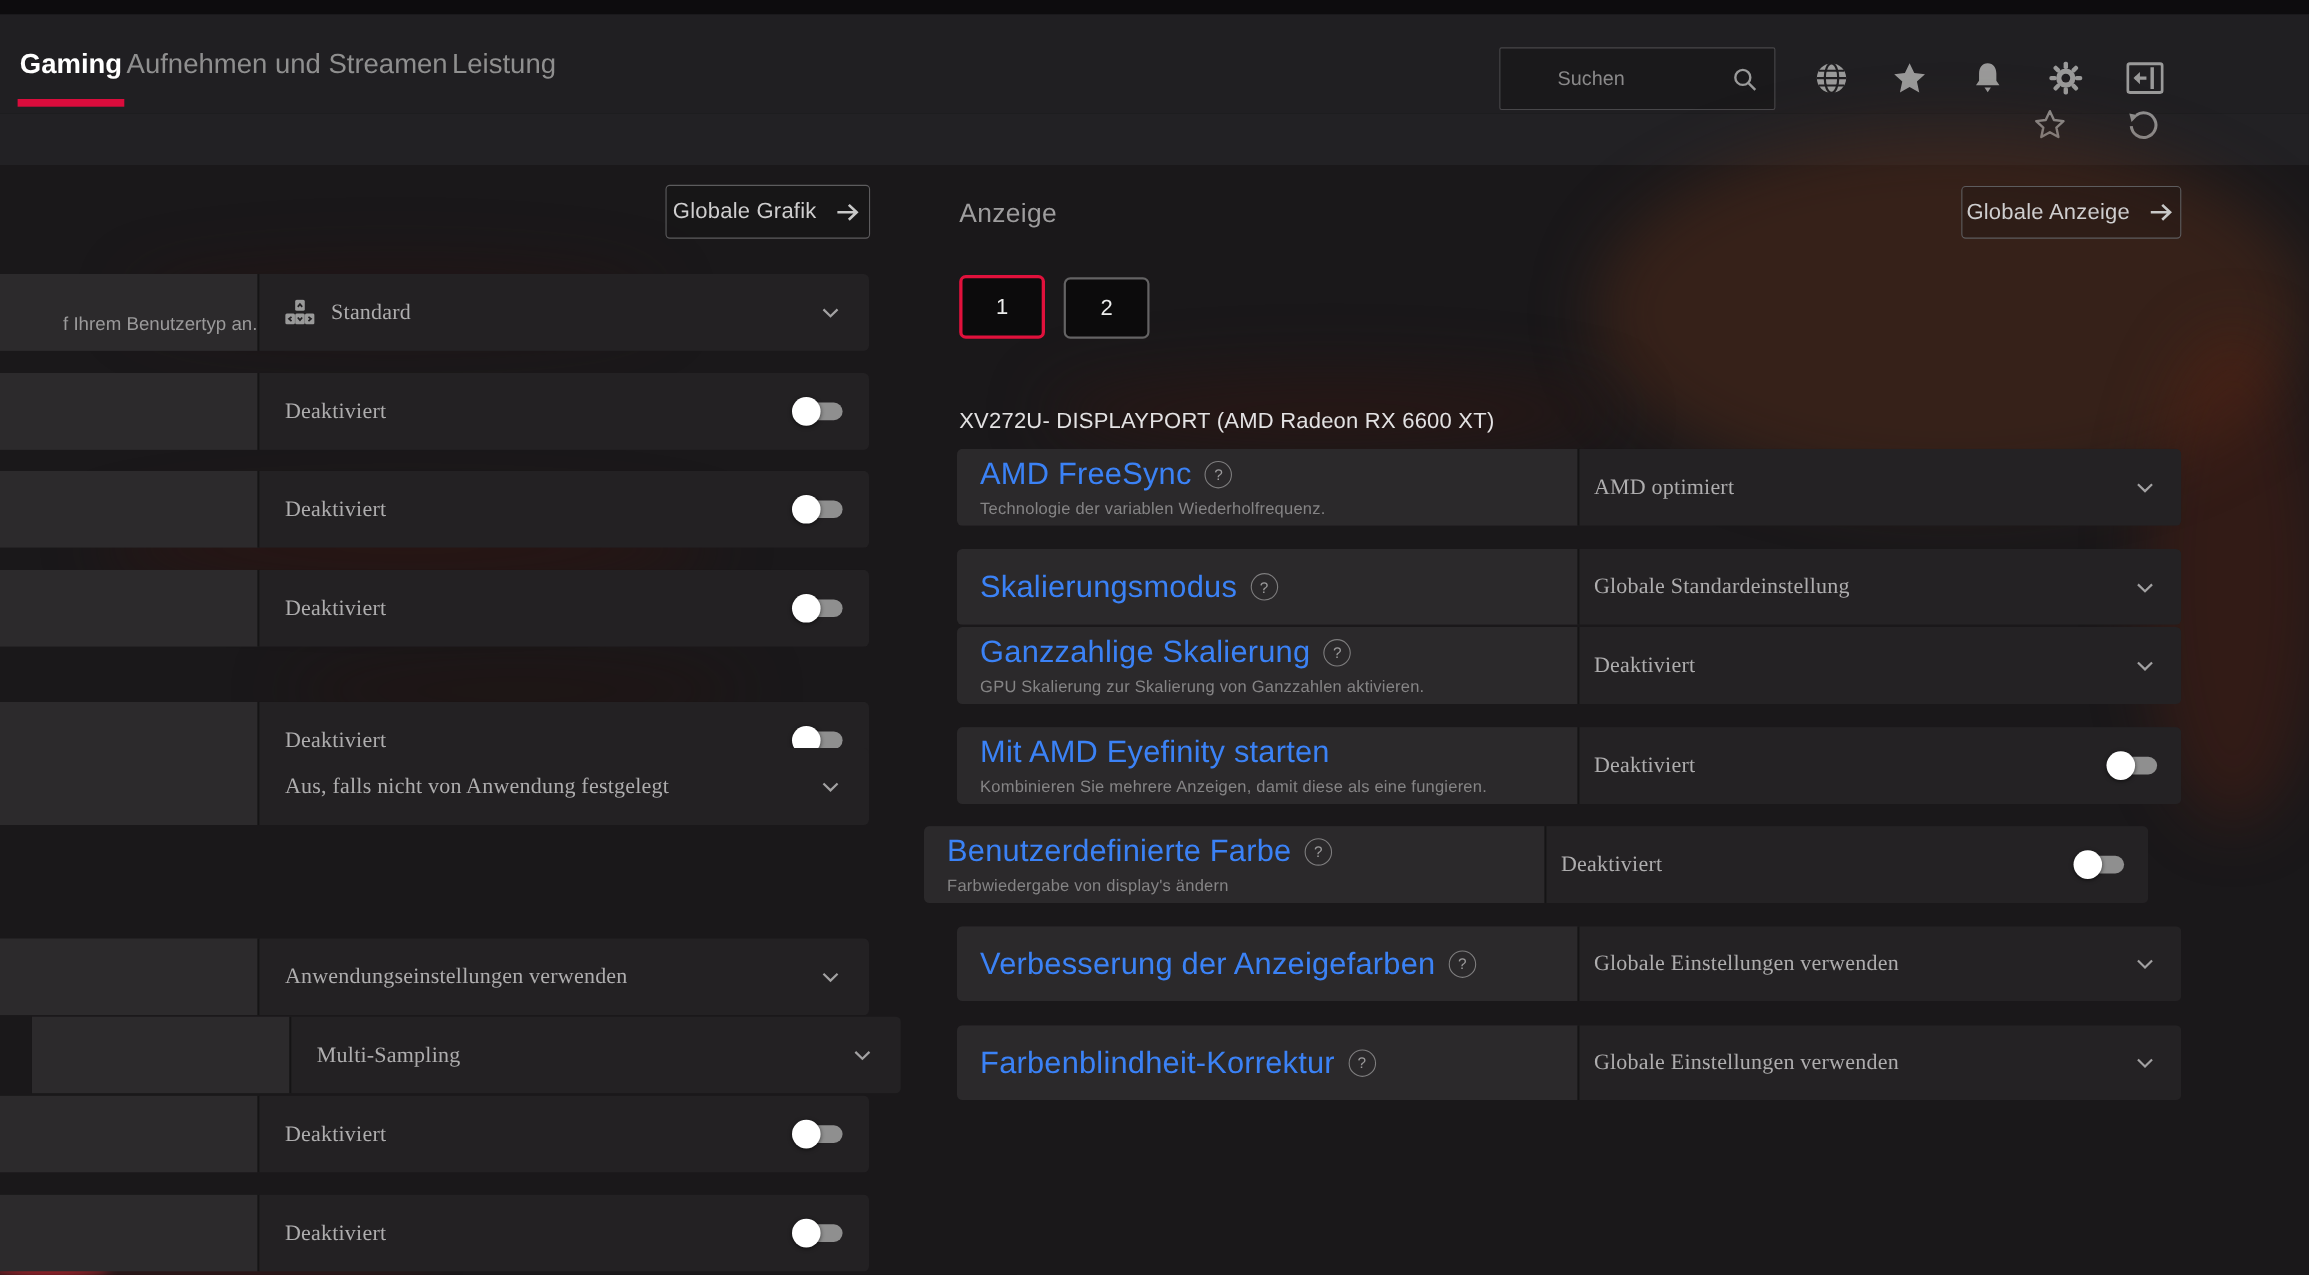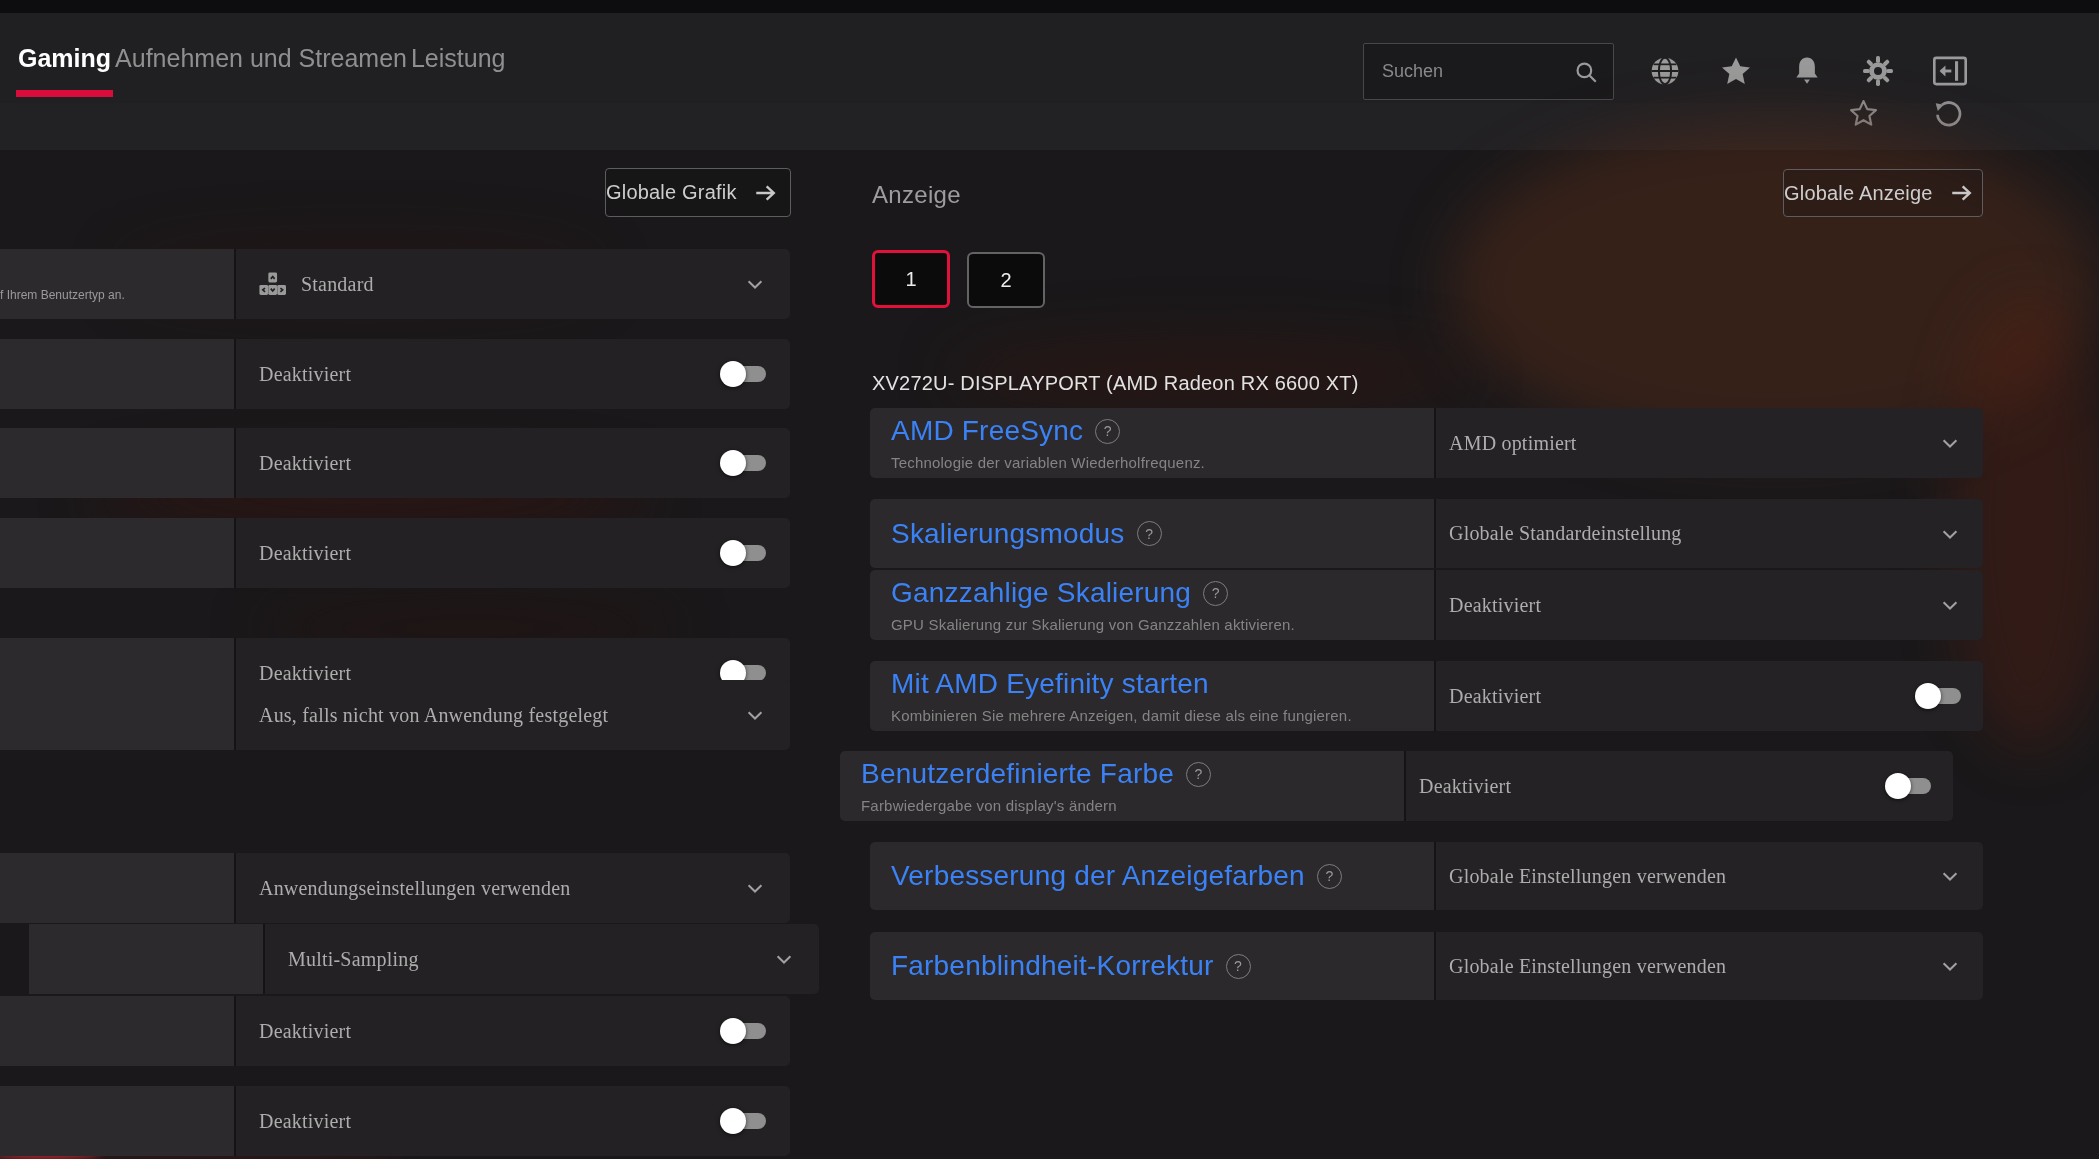--- a/index.html
+++ b/index.html
@@ -9,32 +9,32 @@
 
   
   .top-strip{position:absolute;left:0;top:0;width:100%;height:13px;background:#0d0c0e;}
   .nav{position:absolute;left:0;top:13px;width:100%;height:90px;background:#201f22;}
   .tabs{position:absolute;left:16px;top:0;height:90px;display:flex;}
   .tab{position:relative;font-size:25px;color:#8f8f8f;height:90px;display:flex;align-items:center;padding:0 2px;cursor:default;}
   .tab.active{color:#ffffff;font-weight:bold;}
   .tab.active::after{content:"";position:absolute;left:0;right:0;bottom:6px;height:7px;background:#da0c3c;}
   .search{position:absolute;left:1363px;top:30px;width:251px;height:57px;border:1px solid #48474a;
           background:#1a191b;border-radius:2px;box-sizing:border-box;display:flex;align-items:center;padding:0 14px 0 18px;}
-  .search .ph{flex:1;font-size:18px;color:#8a898a;}
+  .search .ph{flex:1;font-size:18px;color:#8a898a;margin-left:34px;}
   .nav-icons{position:absolute;left:1649px;top:13px;height:90px;display:flex;align-items:center;gap:39px;}
   .nav-icons .ic{display:flex;align-items:center;justify-content:center;}
   .toolbar{position:absolute;left:0;top:103px;width:100%;height:47px;background:#222124;}
   .tb-ic{position:absolute;display:flex;}
 
   
   .content{position:absolute;left:0;top:150px;width:100%;height:1009px;background:#1a181a;}
   .blob{position:absolute;border-radius:50%;filter:blur(28px);}
 
   
-  .ghost-btn{position:absolute;display:flex;align-items:center;justify-content:flex-start;gap:16px;
+  .ghost-btn{position:absolute;display:flex;align-items:center;justify-content:center;gap:16px;
              border:1px solid #5d5c5e;border-radius:4px;background:rgba(16,14,16,.20);
              color:#cfcecf;font-size:20px;box-sizing:border-box;letter-spacing:.2px;}
   .panel-title{position:absolute;font-size:24px;color:#9e9d9e;letter-spacing:.3px;}
   .disp-btn{position:absolute;display:flex;align-items:center;justify-content:center;background:#0c0b0c;
             color:#ededed;font-size:20px;border-radius:6px;box-sizing:border-box;}
   .disp-btn.selected{border:3px solid #e1113c;}
   .disp-btn.unselected{border:2px solid #646364;}
   .display-name{position:absolute;font-size:20px;color:#e3e2e3;letter-spacing:.2px;}
 
   
@@ -43,21 +43,21 @@
   .row.right{border-radius:5px;}
   .cell-label{background:#2b292b;display:flex;flex-direction:column;justify-content:center;box-sizing:border-box;flex:none;}
   .row.left  .cell-label{width:236px;background:#2c2a2c;border-right:2px solid #151415;padding-left:0;}
   .row.right .cell-label{width:566px;border-right:2px solid #151415;padding-left:21px;gap:7px;}
   .cell-value{flex:1;background:#242224;display:flex;align-items:center;box-sizing:border-box;padding:0 22px 0 13px;font-family:Liberation Serif, serif;}
   .row.left .cell-value{background:#232123;padding:0 24px 0 23px;}
   .value-text{flex:1;font-size:20px;color:#aeadae;letter-spacing:.2px;}
   .label-line{display:flex;align-items:center;gap:12px;}
   .row-label{font-size:28px;color:#3b82f6;letter-spacing:.2px;}
   .row-sub{font-size:15px;color:#858485;letter-spacing:.2px;}
-  .frag{font-size:12px;color:#9b9a9b;margin-top:22px;}
+  .frag{font-size:17px;color:#9b9a9b;margin-top:22px;text-align:right;}
   .help{flex:none;width:25px;height:25px;border:1.5px solid #7e7d7e;border-radius:50%;display:inline-flex;
         align-items:center;justify-content:center;font-size:14px;color:#9a999a;box-sizing:border-box;}
   .chev{flex:none;display:flex;}
   .pre-icon{flex:none;display:flex;margin-right:15px;}
   .toggle{position:relative;width:46px;height:26px;flex:none;}
   .toggle .track{position:absolute;left:2px;right:0;top:5px;height:16px;border-radius:8px;background:#8f8f8f;}
   .toggle .knob{position:absolute;left:0;top:0;width:26px;height:26px;border-radius:50%;background:#ffffff;
                 box-shadow:0 1px 4px rgba(0,0,0,.6);}
 </style>
 </head>

